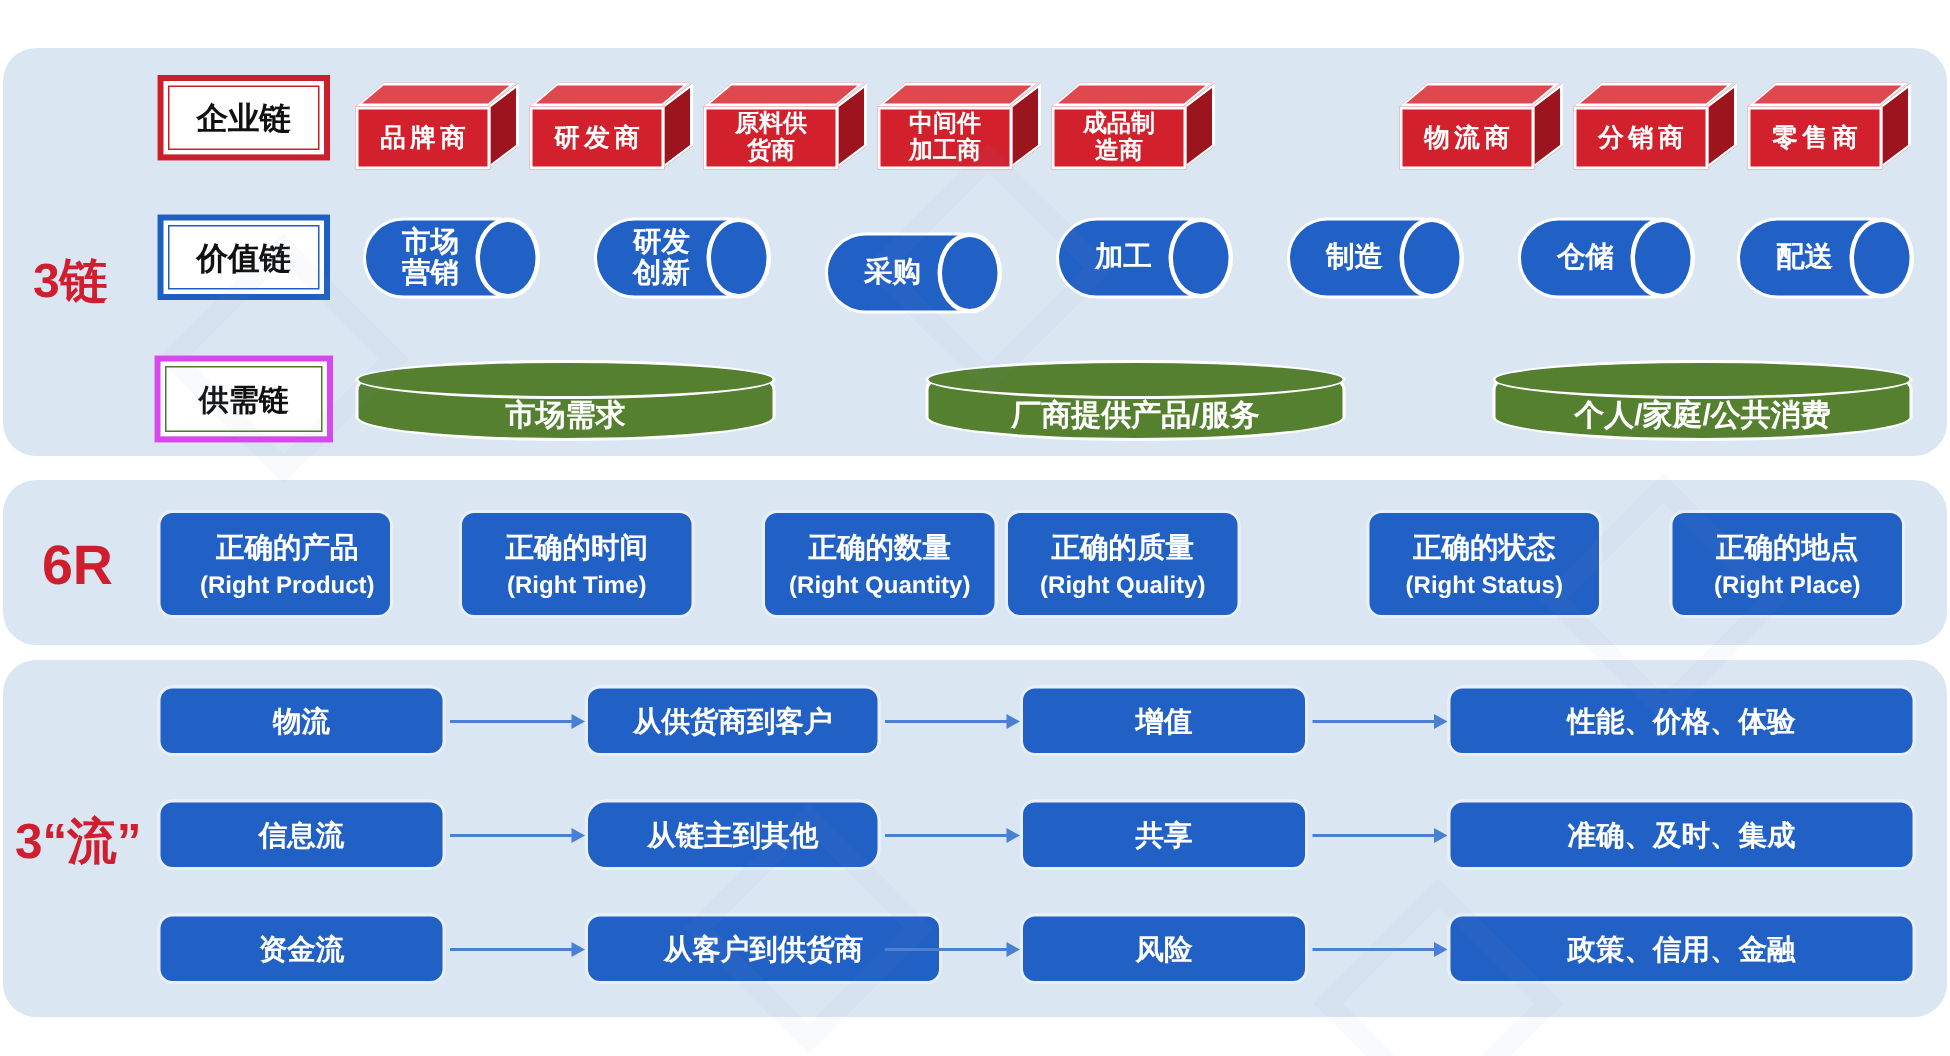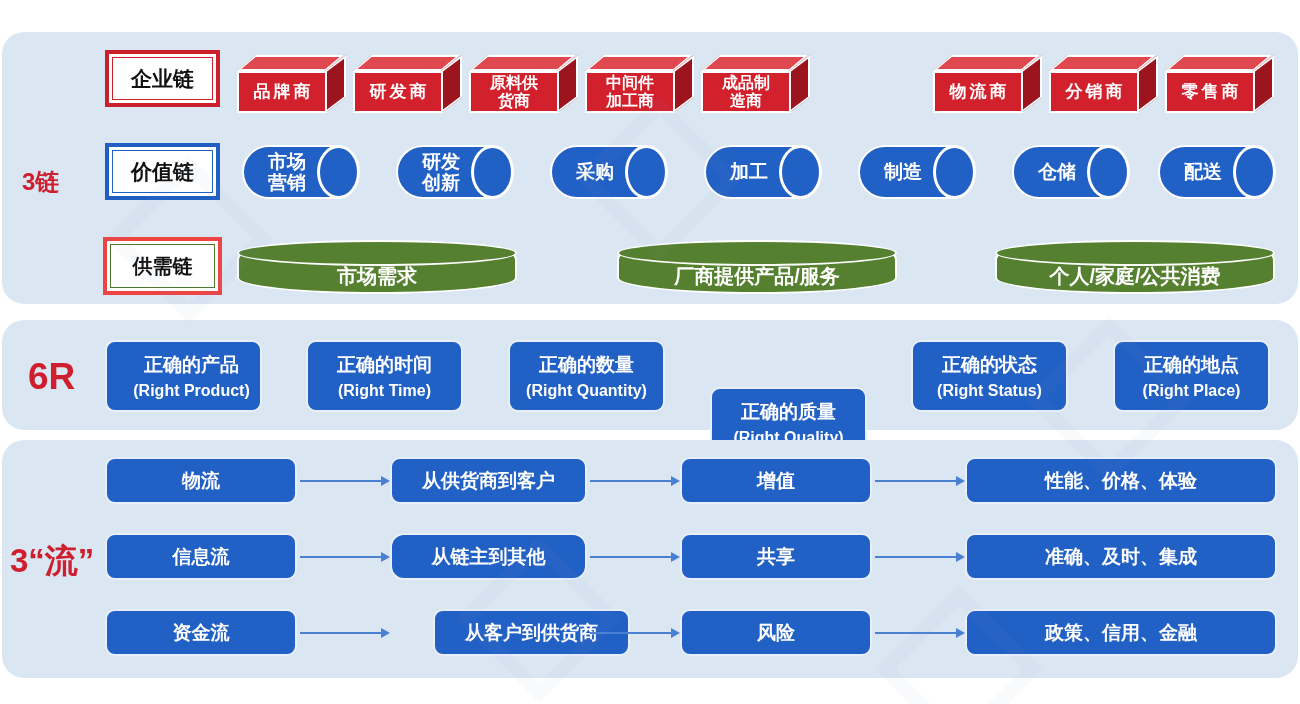--- a/index.html
+++ b/index.html
@@ -6,33 +6,33 @@
   .stage {
     position:relative; width:1300px; height:704px; background:#ffffff;
     font-family:"Liberation Sans","DejaVu Sans",sans-serif; overflow:hidden;
   }
   .panel { position:absolute; background:#dbe6f3; border-radius:22px; }
   #panel-chains { left:2px;  top:32px;  width:1296px; height:272px; }
   #panel-6r     { left:2px;  top:320px; width:1296px; height:110px; }
   #panel-flows  { left:2px;  top:440px; width:1296px; height:238px; }
 
   .sec-label { position:absolute; color:#cf1e2e; font-weight:bold; white-space:nowrap; }
-  #label-chains { left:20px; top:134px; font-size:24px; }
+  #label-chains { left:20px; top:134px; font-size:32px; }
   #label-6r     { left:26px; top:36px;  font-size:37px; }
   #label-flows  { left:8px;  top:99px;  font-size:33px; }
 
   
   .keybox {
     position:absolute; background:#fff; box-sizing:border-box;
     display:flex; align-items:center; justify-content:center;
     font-weight:bold; color:#111; font-size:21px;
   }
   .keybox.red   { border:4px solid #c9202c; box-shadow: inset 0 0 0 3px #fff, inset 0 0 0 4px #c9202c; }
   .keybox.blue  { border:4px solid #1e5fc1; box-shadow: inset 0 0 0 3px #fff, inset 0 0 0 4px #1e5fc1; }
-  .keybox.green { border:4px solid #ef4444; box-shadow: inset 0 0 0 3px #fff, inset 0 0 0 4px #4c7729; }
+  .keybox.green { border:4px solid #d946ef; box-shadow: inset 0 0 0 3px #fff, inset 0 0 0 4px #4c7729; }
 
   
   .box3d { position:absolute; width:110px; height:58px; }
   .box3d .face-top {
     position:absolute; left:0; top:0; width:88px; height:16px;
     background:#e0484f; border:2px solid #fff; box-sizing:border-box;
     transform:skewX(-50deg); transform-origin:0 100%;
   }
   .box3d .face-side {
     position:absolute; left:88px; top:16px; width:21px; height:42px;
@@ -193,21 +193,21 @@
         </div>
     </div>
     <div class="cyl" style="left:394px; top:113px;">
       <div class="body"></div>
         <div class="cap"></div>
       <div class="txt">
           <span class="l">研发</span>
           <span class="l">创新</span>
         </div>
     </div>
-    <div class="cyl" style="left:548px; top:113px;">
+    <div class="cyl" style="left:548px; top:123px;">
       <div class="body"></div>
         <div class="cap"></div>
       <div class="txt">
           <span class="l">采购</span>
         </div>
     </div>
     <div class="cyl" style="left:702px; top:113px;">
       <div class="body"></div>
         <div class="cap"></div>
       <div class="txt">
@@ -263,21 +263,21 @@
         <span class="en">(Right Product)</span>
     </div>
     <div class="rbox" style="left:304px;">
       <span class="cn">正确的时间</span>
         <span class="en">(Right Time)</span>
     </div>
     <div class="rbox" style="left:506px;">
       <span class="cn">正确的数量</span>
         <span class="en">(Right Quantity)</span>
     </div>
-    <div class="rbox" style="left:708px;margin-top:47px;">
+    <div class="rbox" style="left:668px;">
       <span class="cn">正确的质量</span>
         <span class="en">(Right Quality)</span>
     </div>
     <div class="rbox" style="left:909px;">
       <span class="cn">正确的状态</span>
         <span class="en">(Right Status)</span>
     </div>
     <div class="rbox" style="left:1111px;">
       <span class="cn">正确的地点</span>
         <span class="en">(Right Place)</span>
@@ -298,21 +298,21 @@
     <div class="fbox" style="left:103px; top:93px; width:192px;">信息流</div>
     <div class="arrow" style="left:298px; top:116px; width:88px;"></div>
     <div class="fbox" style="left:388px; top:93px; width:197px;border-radius:14px;">从链主到其他</div>
     <div class="arrow" style="left:588px; top:116px; width:88px;"></div>
     <div class="fbox" style="left:678px; top:93px; width:192px;">共享</div>
     <div class="arrow" style="left:873px; top:116px; width:88px;"></div>
     <div class="fbox" style="left:963px; top:93px; width:312px;">准确、及时、集成</div>
 
     <div class="fbox" style="left:103px; top:169px; width:192px;">资金流</div>
     <div class="arrow" style="left:298px; top:192px; width:88px;"></div>
-    <div class="fbox" style="left:388px; top:169px; width:197px;margin-left:43px;">从客户到供货商</div>
+    <div class="fbox" style="left:388px; top:169px; width:238px;">从客户到供货商</div>
     <div class="arrow" style="left:588px; top:192px; width:88px;"></div>
     <div class="fbox" style="left:678px; top:169px; width:192px;">风险</div>
     <div class="arrow" style="left:873px; top:192px; width:88px;"></div>
     <div class="fbox" style="left:963px; top:169px; width:312px;">政策、信用、金融</div>
   </div>
 
   <div class="wm" style="left:130px; top:180px;"></div>
   <div class="wm" style="left:600px; top:120px;"></div>
   <div class="wm" style="left:1050px; top:340px;"></div>
   <div class="wm" style="left:480px; top:560px;"></div>

